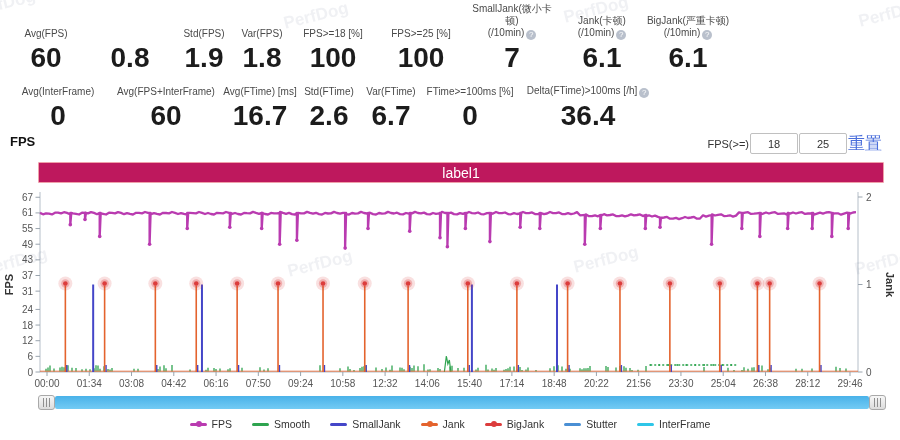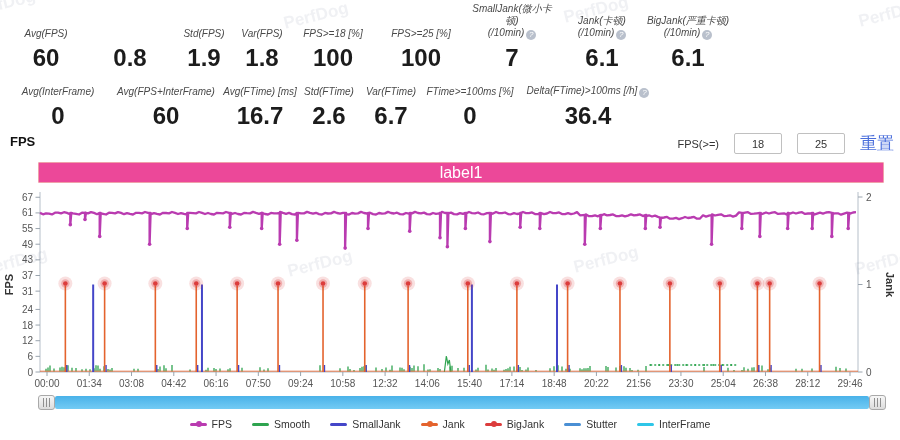--- a/index.html
+++ b/index.html
@@ -14,34 +14,34 @@
   #metrics-row1 .mcell:nth-child(1){width:80px}#metrics-row1 .mcell:nth-child(2){width:88px}
   #metrics-row1 .mcell:nth-child(3){width:60px}#metrics-row1 .mcell:nth-child(4){width:56px}
   #metrics-row1 .mcell:nth-child(5){width:86px}#metrics-row1 .mcell:nth-child(6){width:90px}
   #metrics-row1 .mcell:nth-child(7){width:92px}#metrics-row1 .mcell:nth-child(8){width:88px}
   #metrics-row1 .mcell:nth-child(9){width:84px}#metrics-row1 .mcell:nth-child(10){width:84px}
   #metrics-row1 .mcell:nth-child(11){width:84px}
   #metrics-row2 .mcell:nth-child(1){width:104px}#metrics-row2 .mcell:nth-child(2){width:112px}
   #metrics-row2 .mcell:nth-child(3){width:76px}#metrics-row2 .mcell:nth-child(4){width:62px}
   #metrics-row2 .mcell:nth-child(5){width:62px}#metrics-row2 .mcell:nth-child(6){width:96px}
   #metrics-row2 .mcell:nth-child(7){width:140px}
-  .mlabel{font-size:10px;color:#4a4a4a;text-align:center;white-space:pre-line;line-height:12px;font-style:italic;}
+  .mlabel{font-size:10px;color:#4a4a4a;text-align:center;white-space:pre-line;line-height:12px;}
   .help{display:inline-block;width:10px;height:10px;border-radius:50%;background:#b9c0cc;color:#fff;
     font-size:8px;line-height:10px;text-align:center;margin-left:2px;vertical-align:-1px;}
-  .mvalue{font-size:24px;font-weight:bold;color:#1c1c1c;margin-top:6px;line-height:24px;}
+  .mvalue{font-size:28px;font-weight:bold;color:#1c1c1c;margin-top:6px;line-height:24px;}
   
   #section-row{position:relative;height:26px;margin-top:2px;}
   #section-title{position:absolute;left:10px;top:4px;font-size:13px;font-weight:bold;color:#111;}
-  #fps-controls{position:absolute;right:6px;top:2px;display:flex;align-items:center;gap:15px;font-size:11px;color:#333;justify-content:flex-end;}
+  #fps-controls{position:absolute;right:18px;top:2px;display:flex;align-items:center;gap:1px;font-size:11px;color:#333;justify-content:flex-end;}
   .thr-input{width:42px;height:17px;border:1px solid #c0c0c0;border-radius:2px;text-align:center;
     font-size:11px;color:#333;font-family:inherit;}
   #reset-link{color:#4a6edb;font-size:17px;text-decoration:none;}
   
-  #label-banner{margin:6px 0 0 38px;width:846px;height:21px;background:#ec4899;border:1px solid #efa0aa;
-    border-radius:1px;color:#fff;font-size:16px;display:flex;align-items:center;justify-content:center;box-sizing:border-box;}
+  #label-banner{margin:6px 0 0 38px;width:846px;height:21px;background:#be185d;border:1px solid #efa0aa;
+    border-radius:1px;color:#fff;font-size:14px;display:flex;align-items:center;justify-content:center;box-sizing:border-box;}
   
   #chart{display:block;margin-top:2px;}
   
   #scrollbar{position:relative;height:16px;margin:2px 0 0 38px;width:848px;}
   .sb-handle{position:absolute;top:0;width:17px;height:15px;background:linear-gradient(#f7f7f7,#dcdcdc);
     border:1px solid #a9a9a9;border-radius:3px;box-sizing:border-box;display:flex;align-items:center;justify-content:center;}
   .grip{width:7px;height:9px;background:repeating-linear-gradient(90deg,#8f8f8f 0 1px,transparent 1px 3px);}
   #sb-track{position:absolute;left:17px;right:17px;top:1px;height:13px;
     background:linear-gradient(#49b2e9,#73cbf4);border-radius:2px;}
   

